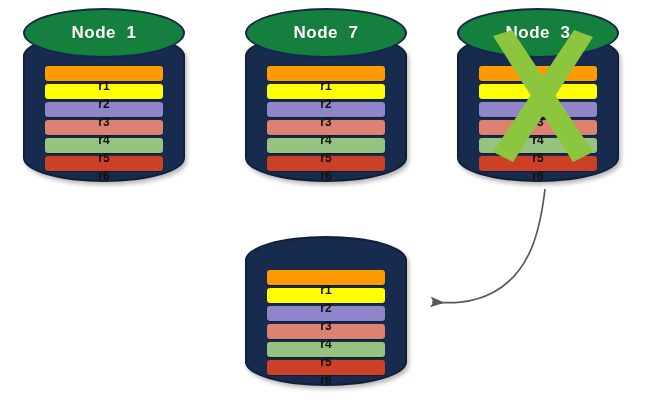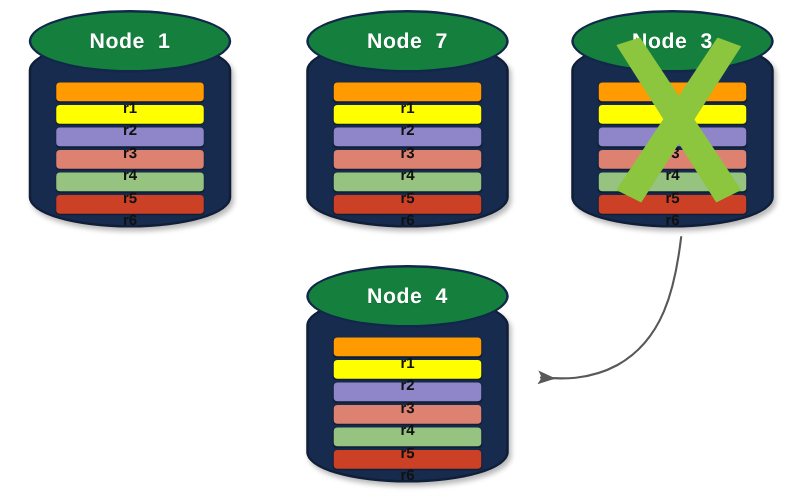--- a/index.html
+++ b/index.html
@@ -196,23 +196,20 @@
         </div>
       </div>
     <svg class="x-overlay" viewBox="0 0 100 134">
       <polygon id="x-stroke-a" points="0,6 19,0 100,122 80,132" fill="#8CC63F"></polygon>
       <polygon id="x-stroke-b" points="81,0 100,7 20,132 0,122" fill="#8CC63F"></polygon>
     </svg>
   </div>
 
   <div class="node" id="node-4" style="left:245px; top:212px;">
     <div class="node-body"></div>
-    <div class="node-top">
-      <span class="node-title">Node  4</span>
-    </div>
     <div class="rows">
         <div class="row" style="background: rgb(255, 154, 0);">
           <span class="row-label">r1</span>
         </div>
         <div class="row" style="background: rgb(255, 255, 0);">
           <span class="row-label">r2</span>
         </div>
         <div class="row" style="background: rgb(142, 134, 200);">
           <span class="row-label">r3</span>
         </div>

